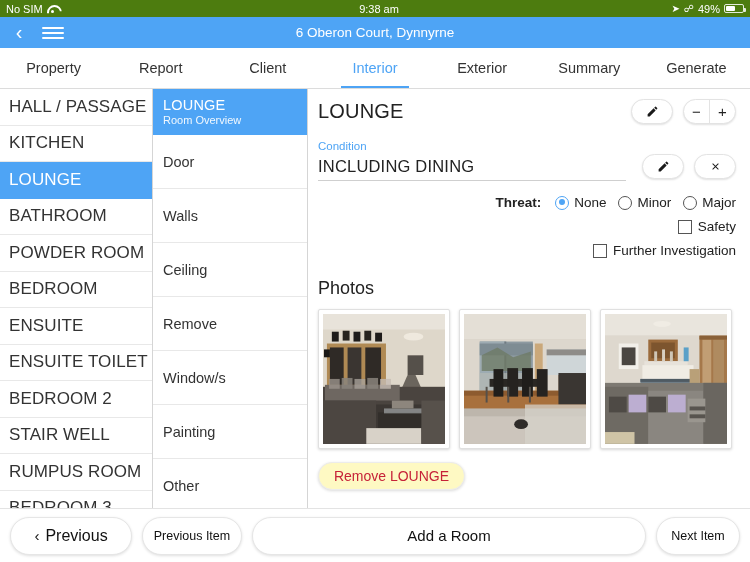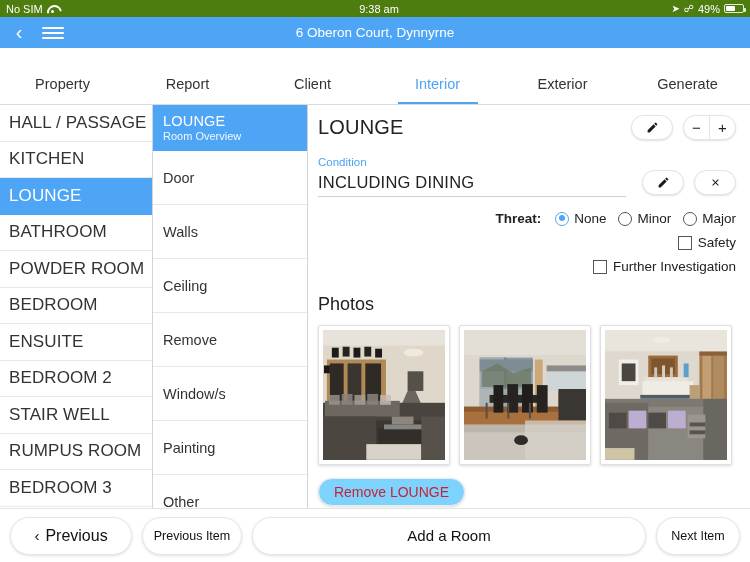--- a/index.html
+++ b/index.html
@@ -58,21 +58,21 @@
   .nav-burger { width: 34px; display:flex; flex-direction:column; justify-content:center; gap:3px; cursor:pointer; padding-left:4px;}
   .nav-burger span { display:block; width: 22px; height: 2px; background:#fff; border-radius:1px; }
   .nav-title {
     position:absolute; left:0; right:0; text-align:center;
     font-size: 13.5px; color:#fff; pointer-events:none;
   }
 
   
   .tabbar {
     height: 41px; background:#fff; display:flex; align-items:stretch;
-    border-bottom: 1px solid #dcdcdc; flex: 0 0 41px; margin-top: 16px;
+    border-bottom: 1px solid #dcdcdc; flex: 0 0 41px;
   }
   .tab {
     flex: 1; display:flex; align-items:center; justify-content:center;
     font-size: 14.5px; color:#333; position:relative; cursor:pointer;
   }
   .tab.active { color: #4EA4F5; }
   .tab.active:after {
     content:""; position:absolute; left: 18%; right: 18%; bottom: 0;
     height: 2.5px; background: #4EA4F5;
   }
@@ -163,21 +163,21 @@
   .photo-strip { display:flex; gap: 9px; margin-top: 10px; }
   .photo-frame {
     width: 132px; height: 140px; background:#fff; padding: 4px;
     border: 1px solid #e0e0e0; box-shadow: 0 1px 3px rgba(0,0,0,.16);
     border-radius: 2px; cursor:pointer; overflow:hidden;
   }
   .photo-inner { width: 100%; height: 100%; overflow:hidden; position:relative; }
 
   .remove-btn {
     margin-top: 13px; height: 28px; width: 147px; border-radius: 15px;
-    background:#7dd3fc; border:1px solid #ececec; box-shadow: 0 1px 3px rgba(0,0,0,.14);
+    background:#fef9c3; border:1px solid #ececec; box-shadow: 0 1px 3px rgba(0,0,0,.14);
     display:flex; align-items:center; justify-content:center;
     color:#C62238; font-size: 14px; cursor:pointer;
   }
 
   
   .bottombar {
     height: 54px; flex: 0 0 54px; background:#fff; border-top:1px solid #e3e3e3;
     display:flex; align-items:center; gap: 10px; padding: 0 10px;
   }
   .bb-btn {
@@ -228,33 +228,35 @@
     </div>
     <div class="nav-title">6 Oberon Court, Dynnyrne</div>
   </div>
 
   <div class="tabbar">
     <div class="tab">Property</div>
     <div class="tab">Report</div>
     <div class="tab">Client</div>
     <div class="tab active">Interior</div>
     <div class="tab">Exterior</div>
+    <div class="tab">Summary</div>
     <div class="tab">Generate</div>
   </div>
 
   <div class="content">
 
     <div class="col-rooms">
       <div class="room-row">HALL / PASSAGE</div>
       <div class="room-row">KITCHEN</div>
       <div class="room-row selected">LOUNGE</div>
       <div class="room-row">BATHROOM</div>
       <div class="room-row">POWDER ROOM</div>
       <div class="room-row">BEDROOM</div>
       <div class="room-row">ENSUITE</div>
+      <div class="room-row">ENSUITE TOILET</div>
       <div class="room-row">BEDROOM 2</div>
       <div class="room-row">STAIR WELL</div>
       <div class="room-row">RUMPUS ROOM</div>
       <div class="room-row">BEDROOM 3</div>
     </div>
 
     <div class="col-items">
       <div class="item-head">
         <div class="ih-title">LOUNGE</div>
         <div class="ih-sub">Room Overview</div>

